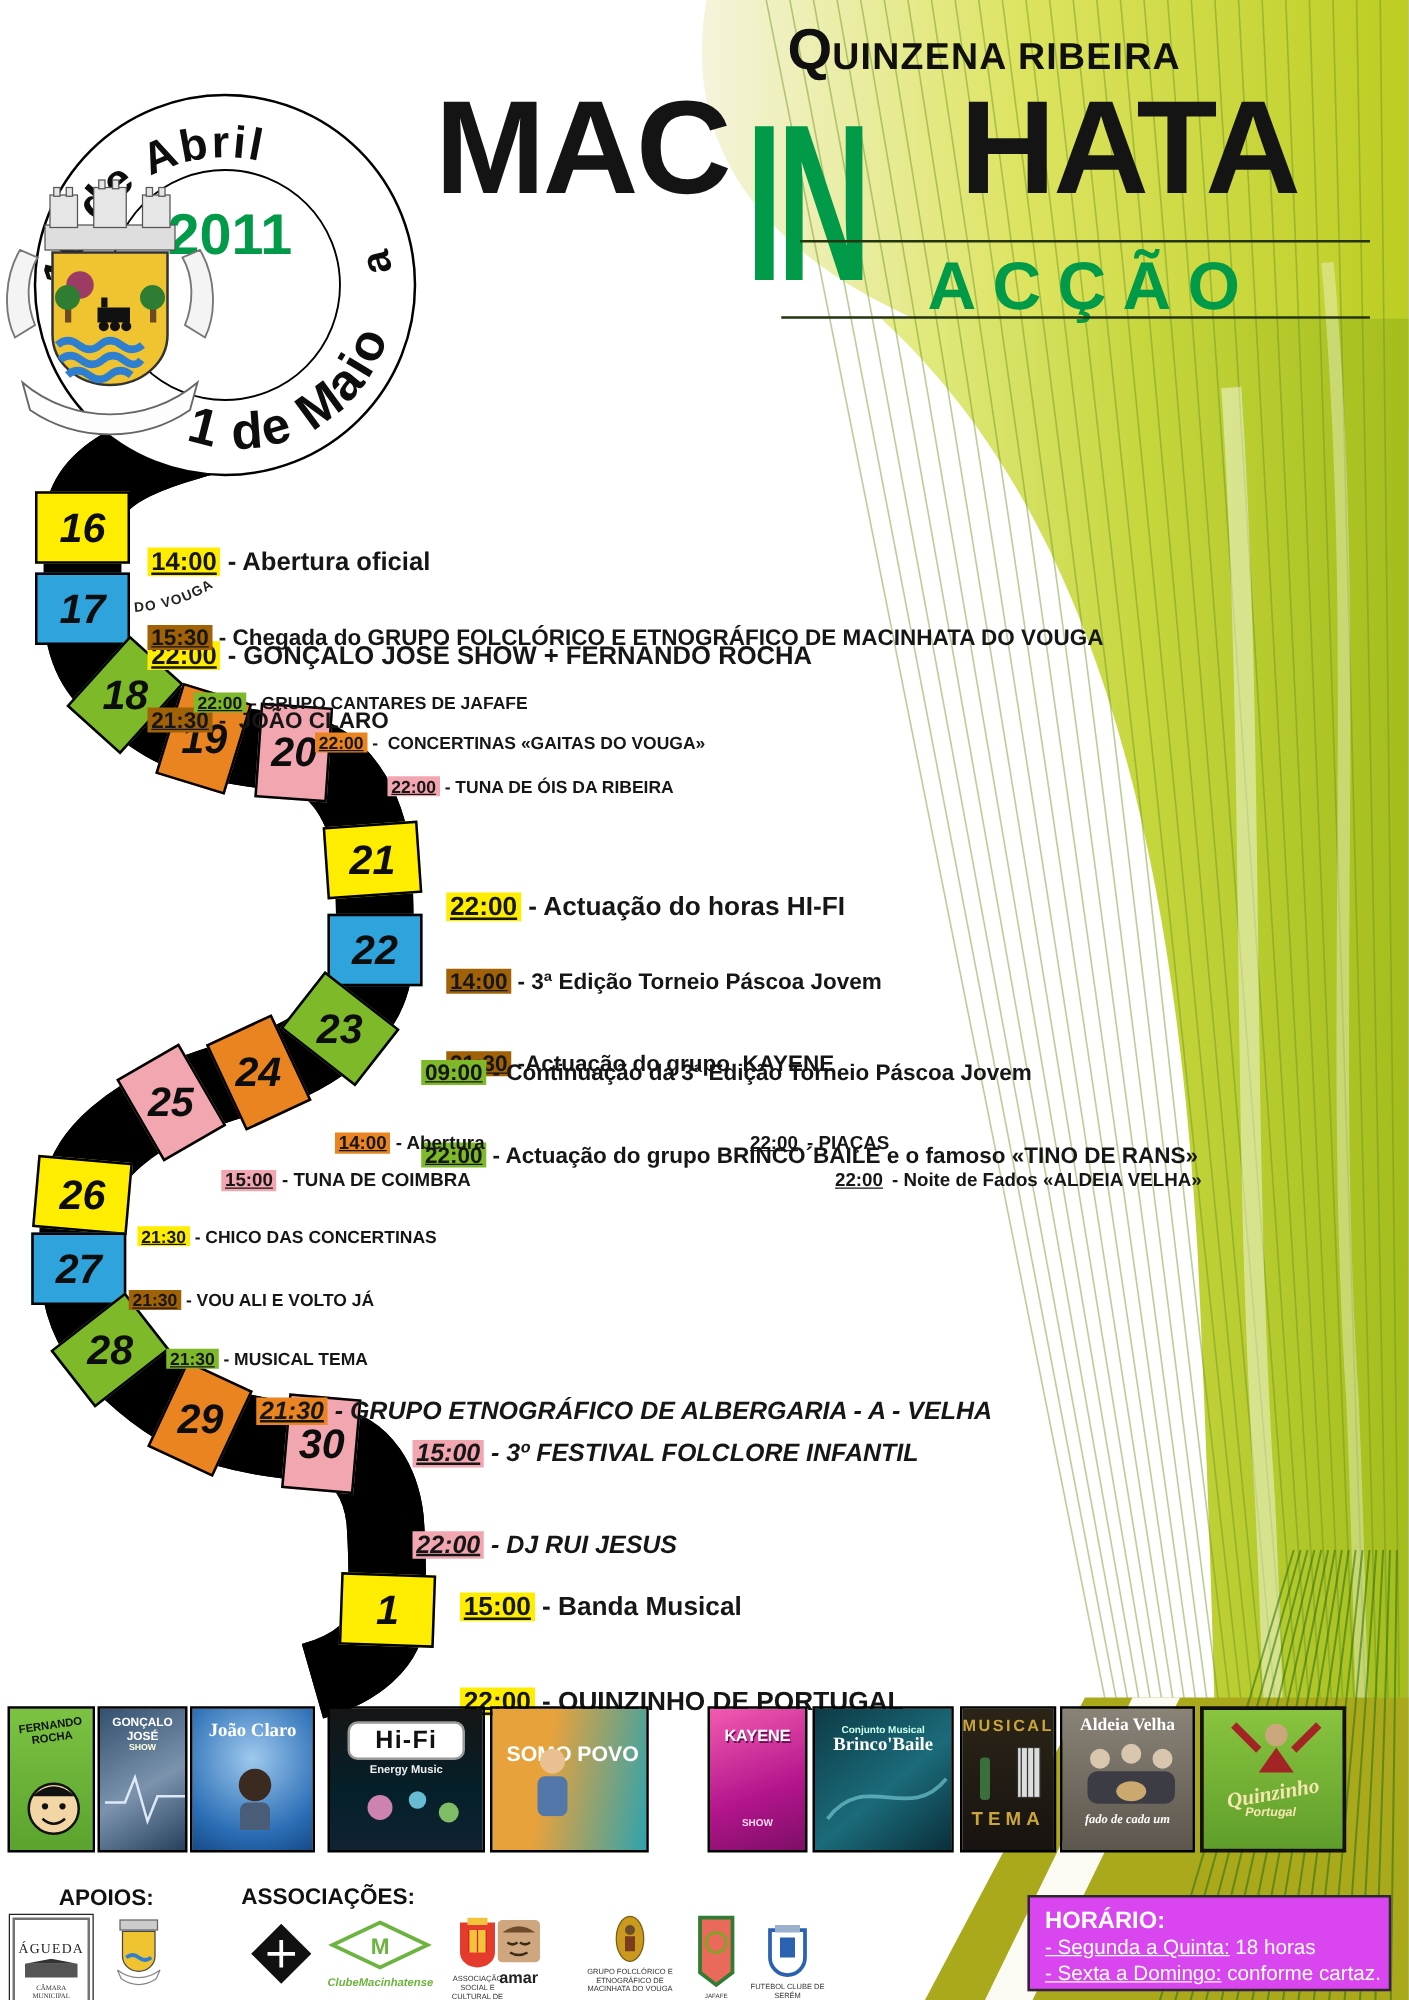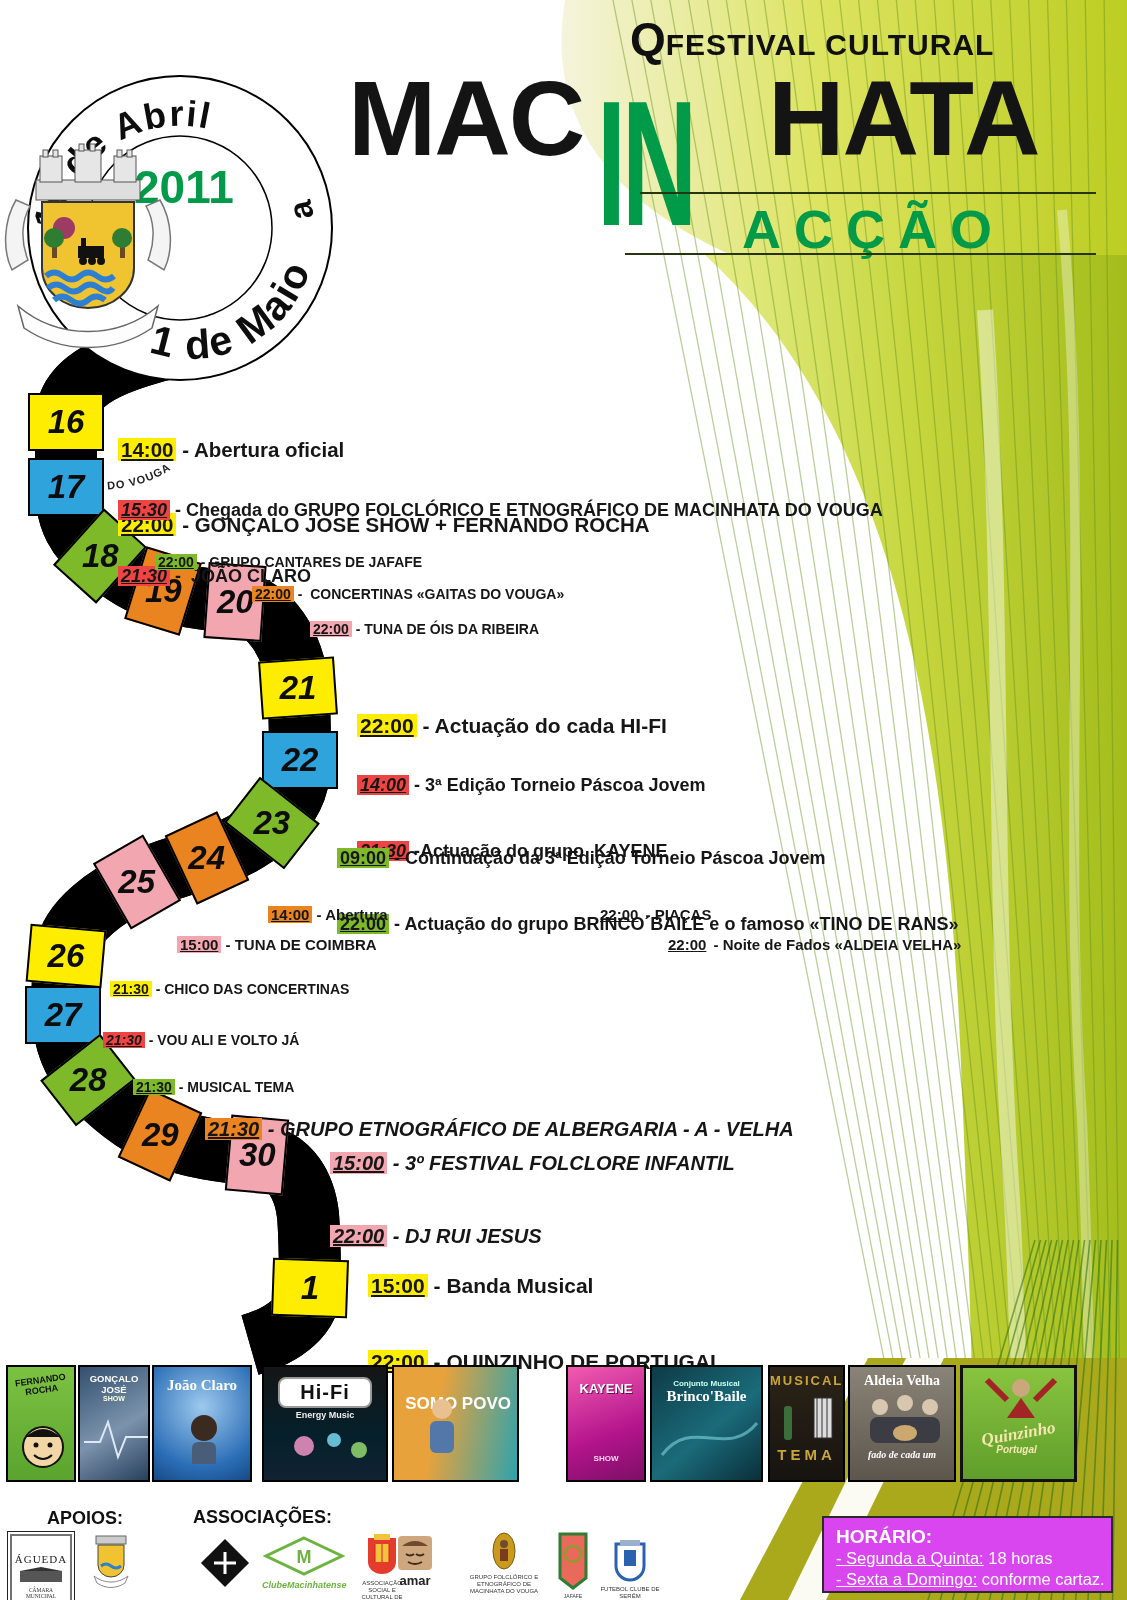--- a/index.html
+++ b/index.html
@@ -20,21 +20,21 @@
   .t-line{position:absolute;height:0;border-top:2px solid #25350f;}
   
   .cal-cell{position:absolute;width:58px;height:76px;border:2px solid #000;box-sizing:border-box;
         display:flex;align-items:center;justify-content:center;z-index:4;}
   .cal-num{font-style:italic;font-weight:bold;font-size:33px;color:#0d0d0d;
         font-family:"Liberation Sans",sans-serif;}
   
   .ev{position:absolute;white-space:pre;font-weight:bold;color:#161616;z-index:5;}
   .ev .ln{line-height:1.34;}
   .t{padding:0 3px;text-decoration:underline;}
-  .cy{background:#FFED00;} .cb{background:#ef4444;font-style:italic;} .cg{background:#7DB928;}
+  .cy{background:#FFED00;} .cb{background:#a16207;} .cg{background:#7DB928;}
   .co{background:#E98420;} .cp{background:#F2A6B0;} .cn{background:transparent;}
   .it{font-style:italic;}
   
   .tile{position:absolute;top:1365px;height:117px;border:2px solid #000;box-sizing:border-box;
         overflow:hidden;z-index:5;color:#fff;}
   .tile .tt{display:block;text-align:center;font-weight:bold;}
   .tl-frocha{background:linear-gradient(#7cc242,#5aa32e);color:#111;}
   .tl-gjose{background:linear-gradient(150deg,#33506e,#7b93ad 55%,#27405c);}
   .tl-claro{background:radial-gradient(circle at 50% 35%,#9ec9ee,#2a6db5 70%,#174a86);}
   .tl-hifi{background:linear-gradient(#151515,#05202a 60%,#123);}
@@ -235,21 +235,21 @@
         <span class="cal-num" style="transform: rotate(-25deg);">29</span>
       </div>
       <div class="cal-cell" style="left: 228px; top: 1117px; background: rgb(242, 166, 176); transform: rotate(5deg);">
         <span class="cal-num" style="transform: rotate(-5deg);">30</span>
       </div>
       <div class="cal-cell" style="left: 281px; top: 1250px; background: rgb(255, 237, 0); transform: rotate(92deg);">
         <span class="cal-num" style="transform: rotate(-92deg);">1</span>
       </div>
     </div>
 
-  <div class="kicker"><span class="q">Q</span><span class="rest">FESTIVAL CULTURAL</span></div>
+  <div class="kicker"><span class="q">Q</span><span class="rest">UINZENA RIBEIRA</span></div>
   <span class="t-mac">MAC</span>
   <span class="t-in">IN</span>
   <span class="t-hata">HATA</span>
   <div class="t-line" style="left:640px;top:192px;width:456px;"></div>
   <span class="t-accao">ACÇÃO</span>
   <div class="t-line" style="left:625px;top:253px;width:471px;"></div>
 
   <div class="ev" style="left:118px;top:388px;font-size:20.5px;">
     <div class="ln"><span class="t cy">14:00</span><span> - Abertura oficial</span></div>
     <div class="ln"><span class="t cy">22:00</span><span> - GONÇALO JOSÉ SHOW + FERNANDO ROCHA</span></div>
@@ -261,21 +261,21 @@
   <div class="ev" style="left:155px;top:521px;font-size:14px;">
     <div class="ln"><span class="t cg">22:00</span><span> - GRUPO CANTARES DE JAFAFE</span></div>
   </div>
   <div class="ev" style="left:252px;top:553px;font-size:14px;">
     <div class="ln"><span class="t co">22:00</span><span> -  CONCERTINAS «GAITAS DO VOUGA»</span></div>
   </div>
   <div class="ev" style="left:310px;top:588px;font-size:14px;">
     <div class="ln"><span class="t cp">22:00</span><span> - TUNA DE ÓIS DA RIBEIRA</span></div>
   </div>
   <div class="ev" style="left:357px;top:664px;font-size:21px;">
-    <div class="ln"><span class="t cy">22:00</span><span> - Actuação do cada HI-FI</span></div>
+    <div class="ln"><span class="t cy">22:00</span><span> - Actuação do horas HI-FI</span></div>
   </div>
   <div class="ev" style="left:357px;top:731px;font-size:18px;">
     <div class="ln"><span class="t cb">14:00</span><span> - 3ª Edição Torneio Páscoa Jovem</span></div>
     <div class="ln"><span class="t cb">21:30</span><span> -Actuação do grupo  KAYENE</span></div>
   </div>
   <div class="ev" style="left:337px;top:804px;font-size:18px;">
     <div class="ln"><span class="t cg">09:00</span><span> - Continuação da 3ª Edição Torneio Páscoa Jovem</span></div>
     <div class="ln"><span class="t cg">22:00</span><span> - Actuação do grupo BRINCO´BAILE e o famoso «TINO DE RANS»</span></div>
   </div>
   <div class="ev" style="left:268px;top:871px;font-size:15px;">

